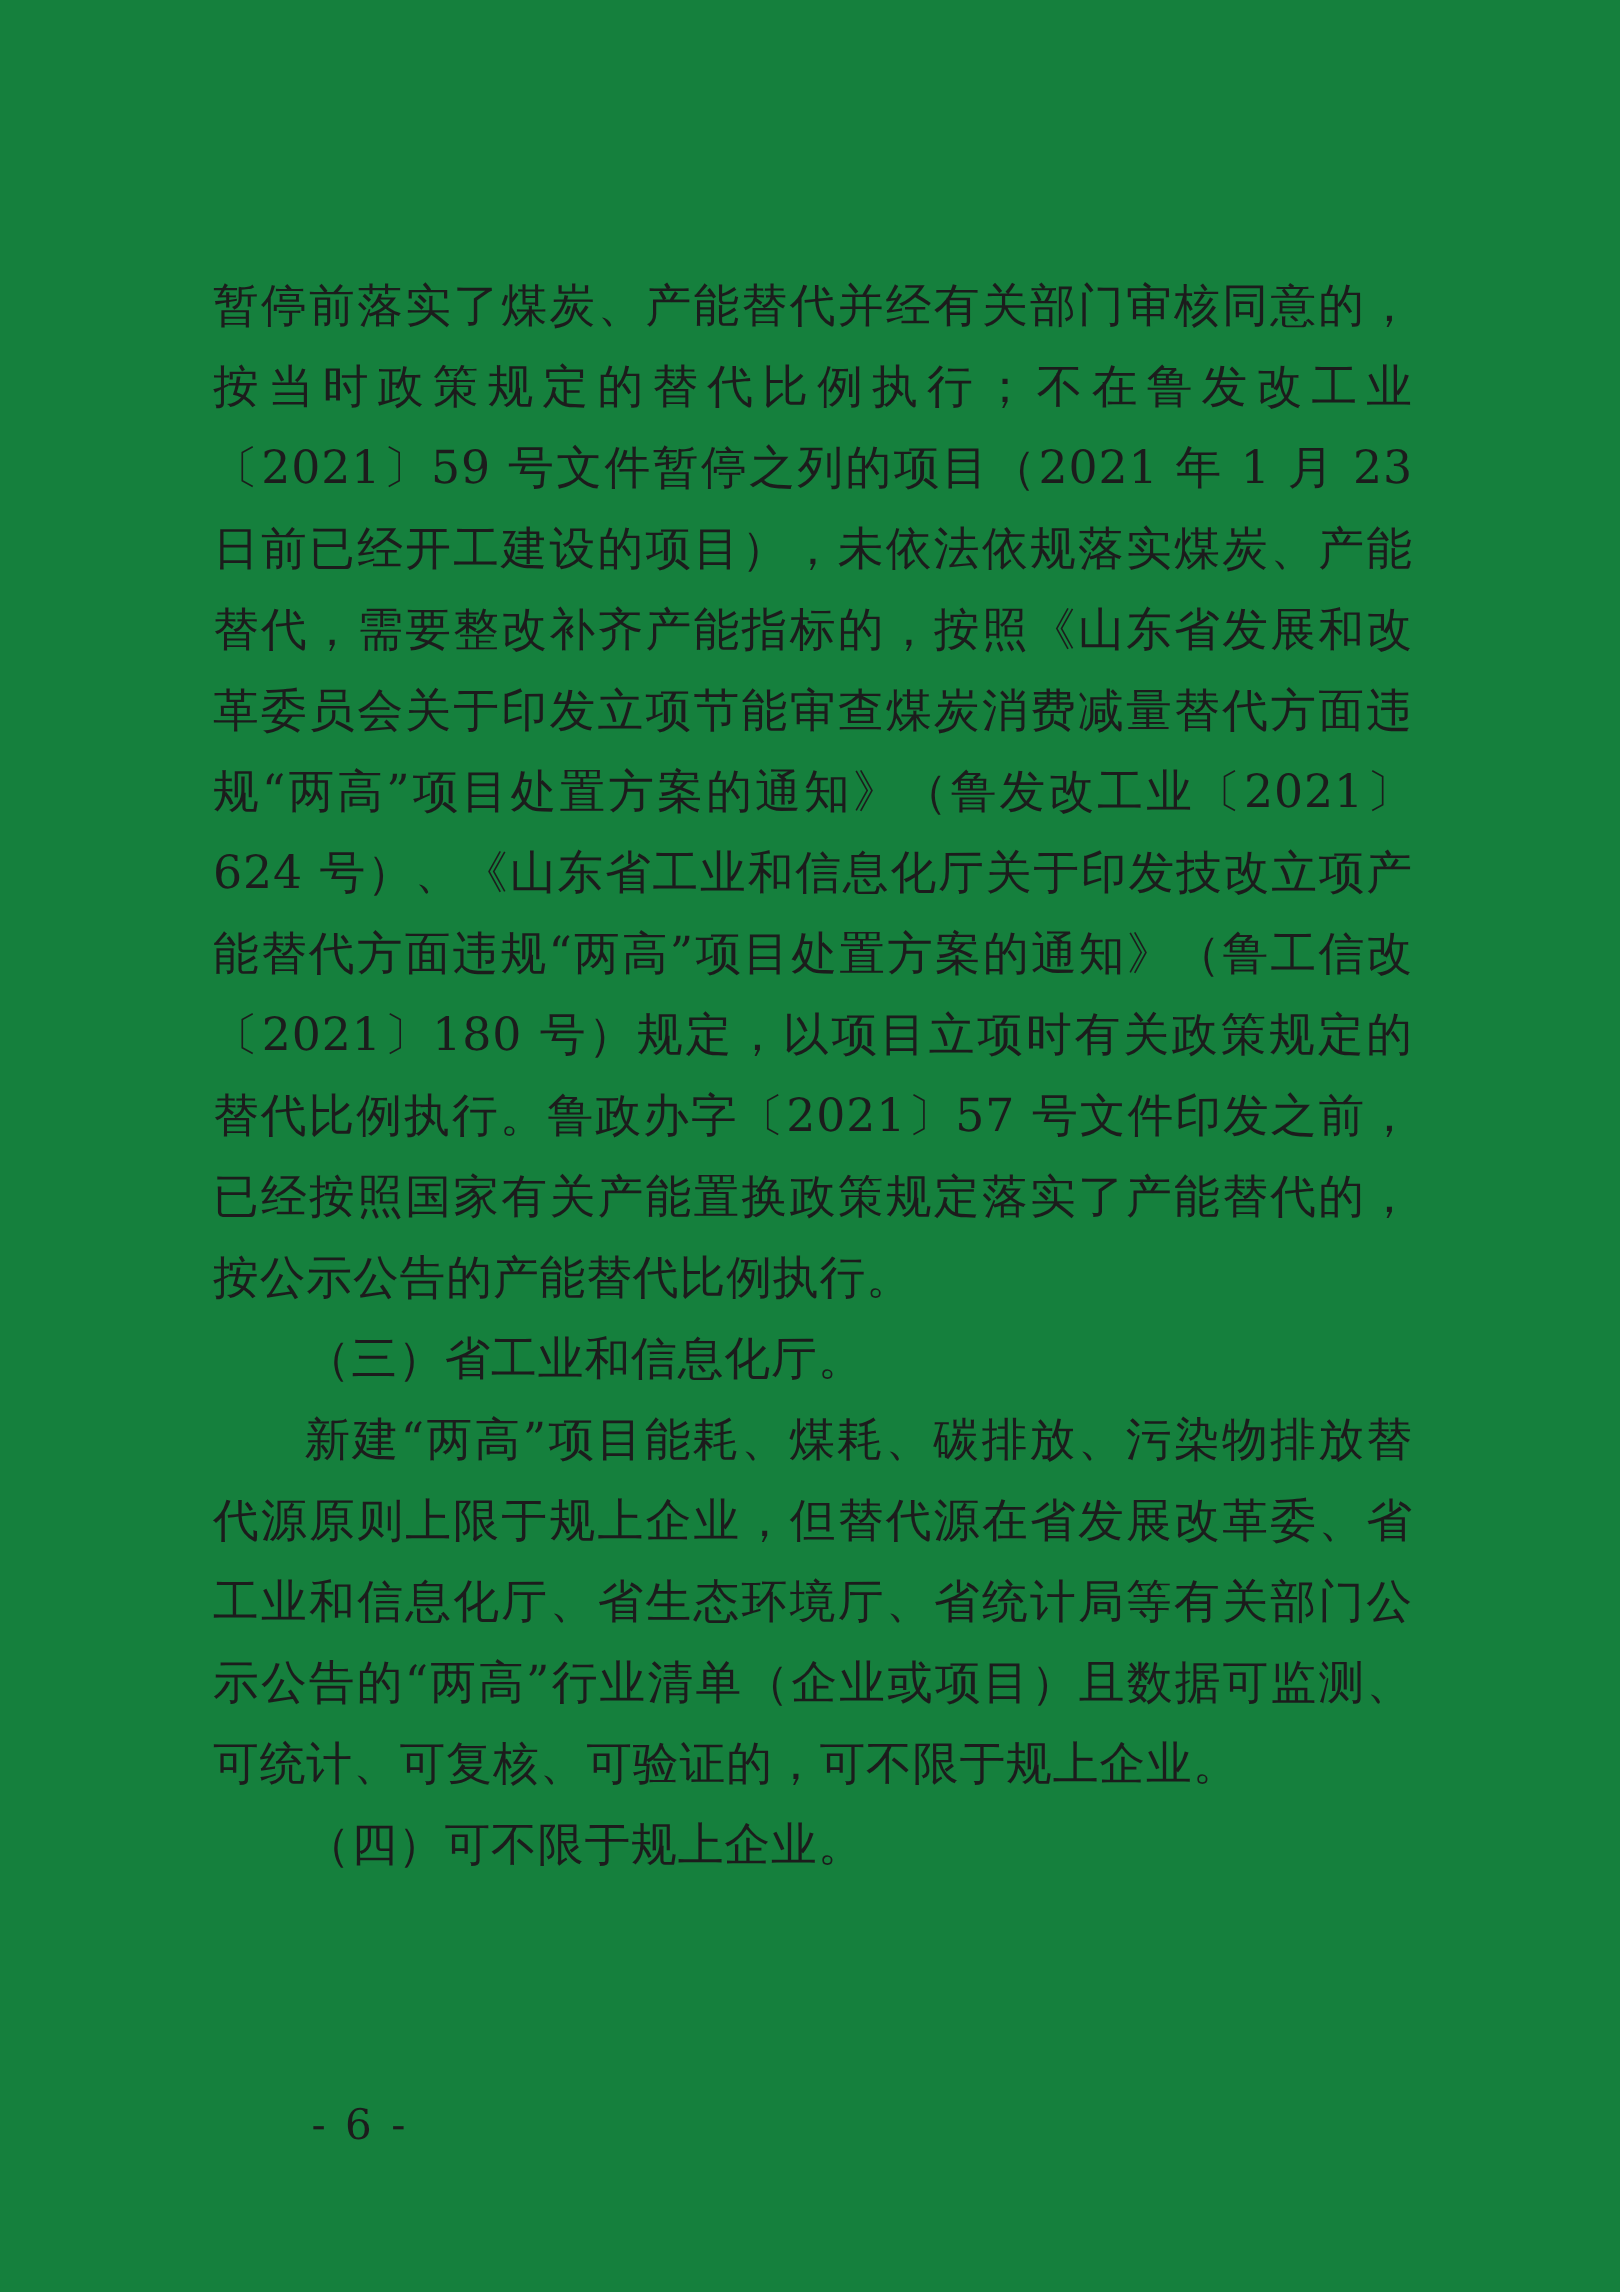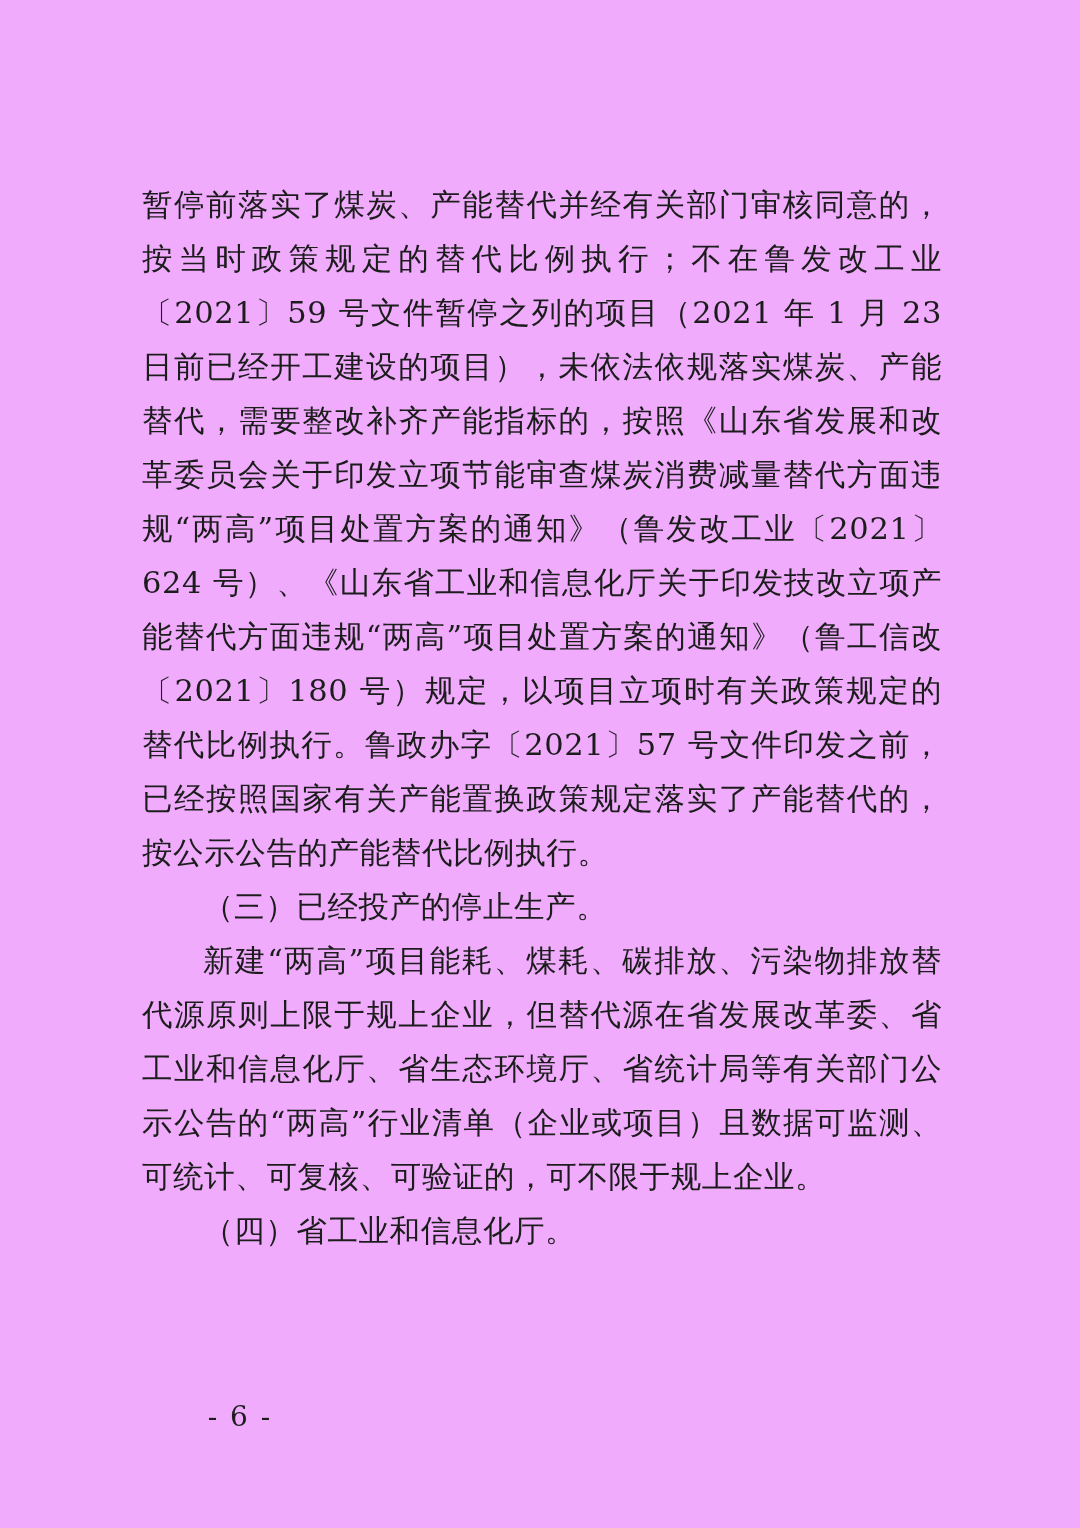--- a/index.html
+++ b/index.html
@@ -7,21 +7,21 @@
     padding: 0;
     background: #ffffff;
   }
   body {
     font-family: "DejaVu Serif", serif;
   }
   .page {
     position: relative;
     width: 1080px;
     height: 1528px;
-    background: #f0abfc;
+    background: #15803d;
     box-sizing: border-box;
     overflow: hidden;
   }
   .content {
     position: absolute;
     left: 142px;
     top: 178px;
     width: 800px;
   }
   .para {
@@ -57,22 +57,22 @@
     margin-left: -600px;
   }
 </style>
 </head>
 <body>
 
 <div class="page">
 
   <div class="content">
     <p class="para">暂停前落实了煤炭、产能替代并经有关部门审核同意的，按当时政策规定的替代比例执行；不在鲁发改工业〔2021〕59 号文件暂停之列的项目（2021 年 1 月 23 日前已经开工建设的项目），未依法依规落实煤炭、产能替代，需要整改补齐产能指标的，按照《山东省发展和改革委员会关于印发立项节能审查煤炭消费减量替代方面违规“两高”项目处置方案的通知》（鲁发改工业〔2021〕624 号）、《山东省工业和信息化厅关于印发技改立项产能替代方面违规“两高”项目处置方案的通知》（鲁工信改〔2021〕180 号）规定，以项目立项时有关政策规定的替代比例执行。鲁政办字〔2021〕57 号文件印发之前，已经按照国家有关产能置换政策规定落实了产能替代的，按公示公告的产能替代比例执行。</p>
-    <p class="para indent">（三）已经投产的停止生产。</p>
+    <p class="para indent">（三）省工业和信息化厅。</p>
     <p class="para indent">新建“两高”项目能耗、煤耗、碳排放、污染物排放替代源原则上限于规上企业，但替代源在省发展改革委、省工业和信息化厅、省生态环境厅、省统计局等有关部门公示公告的“两高”行业清单（企业或项目）且数据可监测、可统计、可复核、可验证的，可不限于规上企业。</p>
-    <p class="para indent">（四）省工业和信息化厅。</p>
+    <p class="para indent">（四）可不限于规上企业。</p>
   </div>
 
   <div class="pagenum">
     <span class="pagenum-inner">- 6 -</span>
   </div>
 
 </div>
 
 </body></html>

